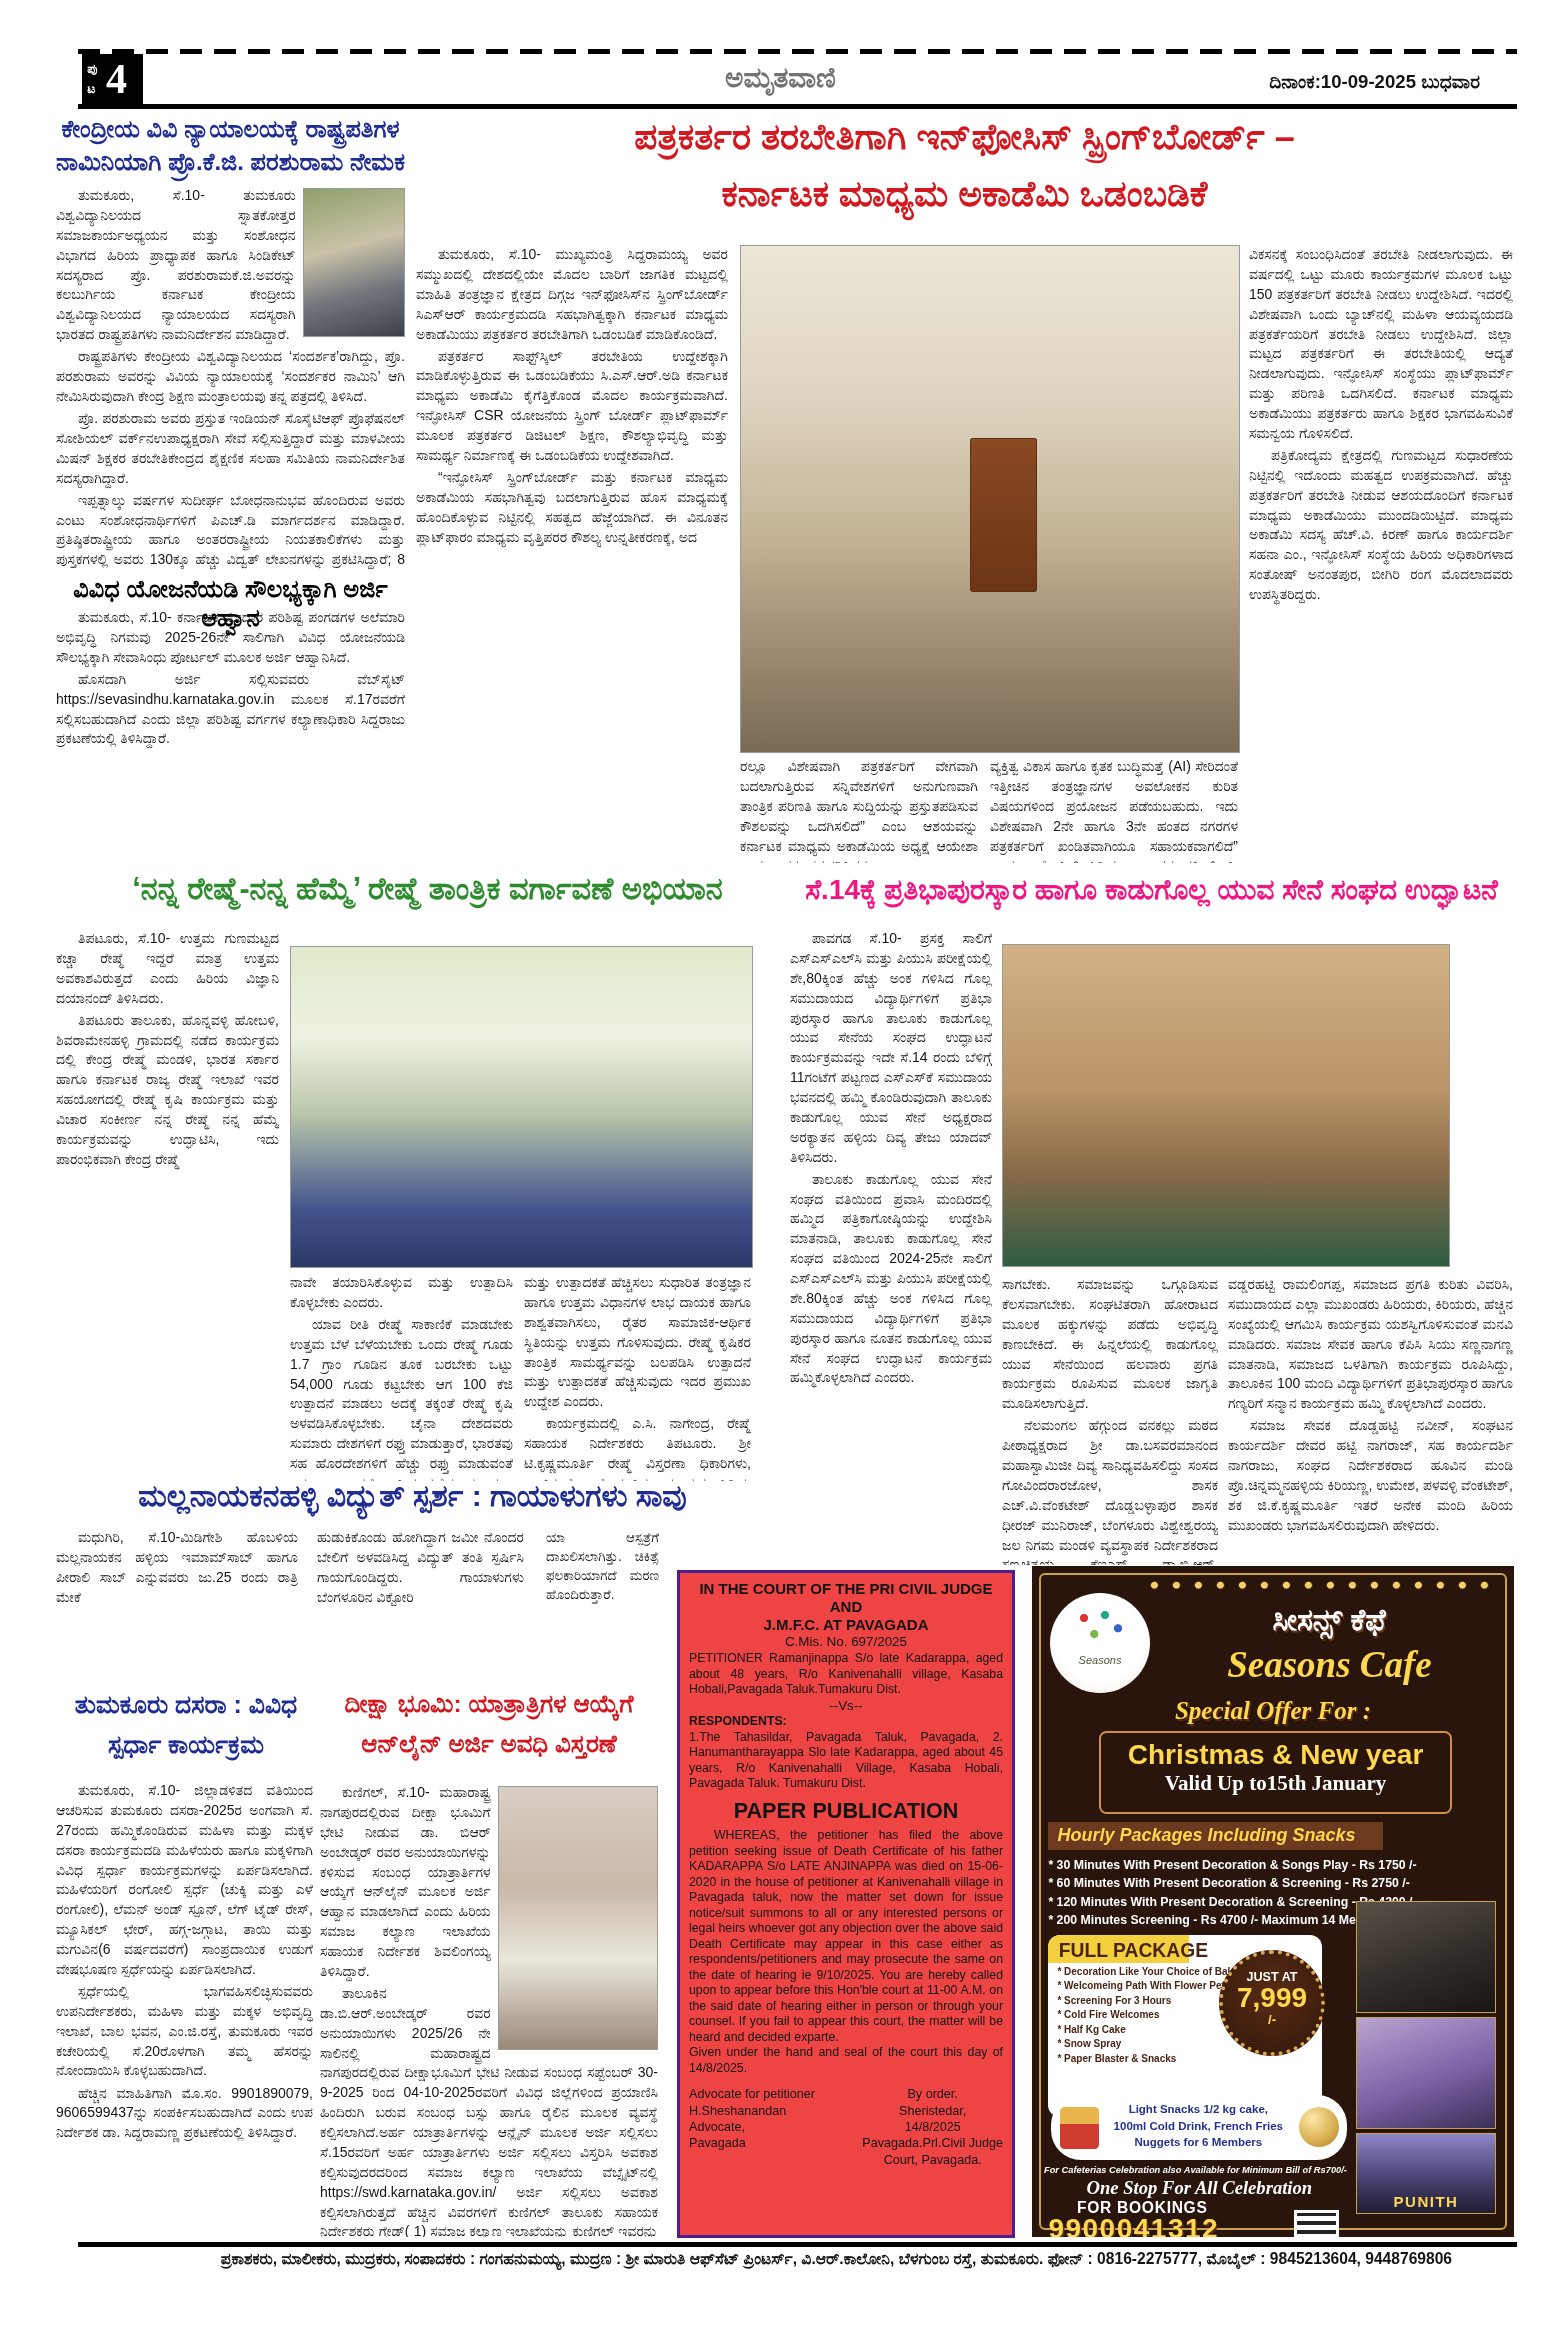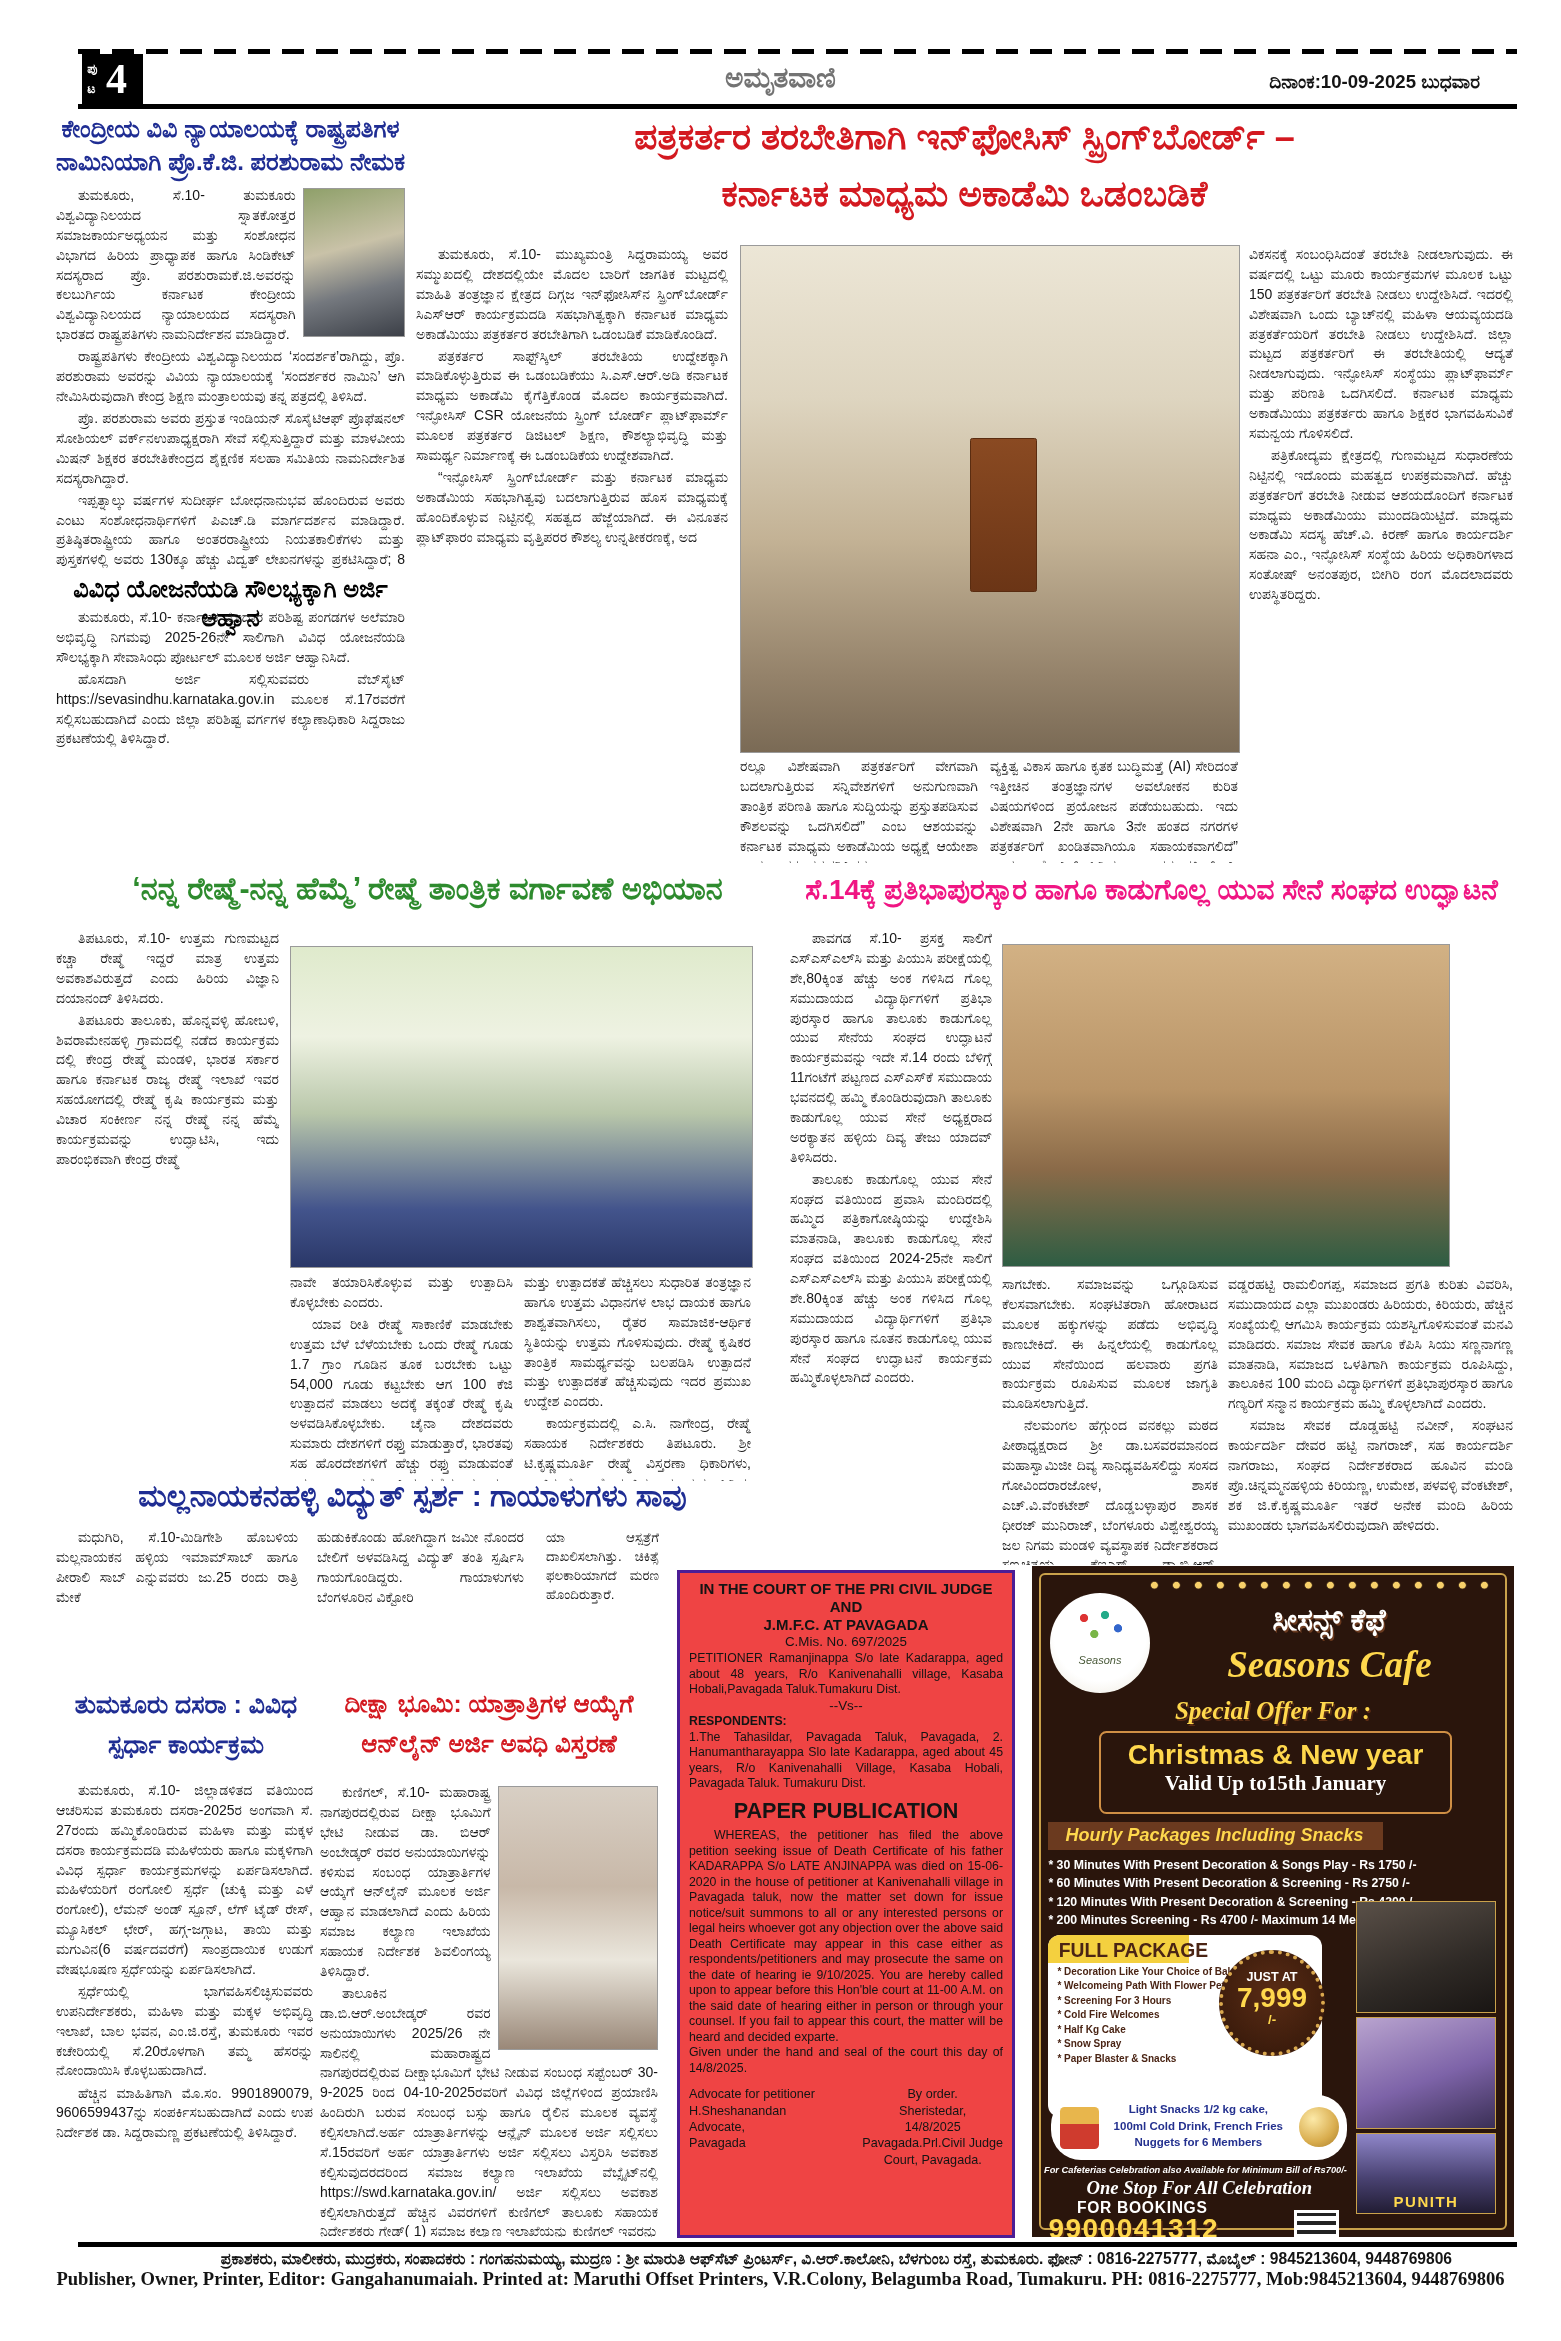--- a/index.html
+++ b/index.html
@@ -200,21 +200,21 @@
       <div style="position:absolute;left:25px;top:16.4px;width:49px;height:42px;background:radial-gradient(circle 4.5px at 9px 9px,#d33 0 3.7px,transparent 4.5px),radial-gradient(circle 4.5px at 30px 6px,#2a8 0 3.7px,transparent 4.5px),radial-gradient(circle 4.5px at 43px 19.3px,#36c 0 3.7px,transparent 4.5px),radial-gradient(circle 4.5px at 19.3px 25px,#7ab648 0 3.7px,transparent 4.5px);"></div>
       <div style="position:absolute;left:0;top:61px;width:100px;text-align:center;font-size:11px;color:#4a5a3a;font-style:italic;">Seasons</div>
     </div>
     <div class="abs adW" style="left:126px;top:37px;width:342px;text-align:center;font-size:30px;font-weight:bold;text-shadow:1.5px 1.5px 0 #6b3a1f;">ಸೀಸನ್ಸ್ ಕೆಫೆ</div>
     <div class="abs adY" style="left:123px;top:77px;width:349px;text-align:center;font-size:37px;font-weight:bold;font-family:'Liberation Serif',serif;font-style:italic;">Seasons Cafe</div>
     <div class="abs adY" style="left:0;top:131px;width:482px;text-align:center;font-size:25px;font-weight:bold;font-style:italic;font-family:'Liberation Serif',serif;text-shadow:1.5px 1.5px 0 #5a2c15;">Special Offer For :</div>
     <div class="abs" style="left:67px;top:165px;width:349px;height:79px;border:2.2px double #cf8f45;border-radius:7.4px;">
       <div class="adY" style="margin-top:6px;text-align:center;font-size:28px;font-weight:bold;">Christmas &amp; New year</div>
       <div class="adW" style="text-align:center;font-size:21px;font-weight:bold;font-family:'Liberation Serif',serif;">Valid Up to15th January</div>
     </div>
-    <div class="abs adY" style="left:16.4px;top:256px;width:335px;height:28px;background:#6b3a1f;font-size:18px;font-weight:bold;font-style:italic;padding:3px 0 0 17px;box-sizing:border-box;">Hourly Packages Including Snacks</div>
+    <div class="abs adY" style="left:16.4px;top:256px;width:335px;height:28px;background:#6b3a1f;font-size:18px;font-weight:bold;font-style:italic;padding:3px 0 0 9px;box-sizing:border-box;">Hourly Packages Including Snacks</div>
     <div class="abs adW" style="left:16.4px;top:290px;width:455px;font-size:12.3px;font-weight:bold;line-height:1.5;">
       <div>* 30 Minutes With Present Decoration &amp; Songs Play -  Rs 1750 /-</div>
       <div>* 60 Minutes With Present Decoration &amp; Screening -  Rs 2750 /-</div>
       <div>* 120 Minutes With Present Decoration &amp; Screening -  Rs 4200 /-</div>
       <div>* 200 Minutes  Screening -  Rs 4700 /- Maximum 14 Members</div>
     </div>
     <div class="abs fullpanel" style="left:16.4px;top:369px;width:274px;height:182px;">
       <div style="text-align:left;padding:4.5px 0 1.5px 10.4px;font-size:19.3px;font-weight:bold;color:#4a2414;background:linear-gradient(90deg,#f4d03f 0 141px,transparent 141px);border-radius:12px 12px 0 0;">FULL PACKAGE</div>
       <div style="padding:1.5px 7.4px 0 9px;font-size:10px;font-weight:bold;color:#4a2414;line-height:1.45;">
         <div>* Decoration Like Your Choice of Baloons</div>
@@ -248,16 +248,15 @@
     <div class="abs adW" style="left:12px;top:599px;width:312px;font-size:9.3px;font-weight:bold;font-style:italic;">For Cafeterias Celebration also Available for Minimum Bill of Rs700/-</div>
     <div class="abs adW" style="left:7.4px;top:611px;width:320px;text-align:center;font-size:18.6px;font-weight:bold;font-style:italic;font-family:'Liberation Serif',serif;">One Stop For All Celebration</div>
     <div class="abs adW" style="left:45px;top:633px;width:223px;font-size:15.6px;font-weight:bold;letter-spacing:0.7px;">FOR BOOKINGS</div>
     <div class="abs adY" style="left:16.4px;top:647px;width:245px;font-size:28px;font-weight:bold;letter-spacing:1.5px;text-shadow:1.5px 1.5px 0 #5a2c15;">9900041312</div>
     <div class="abs qr" style="left:262px;top:644px;width:39px;height:39px;"></div>
 
   </div>
 
   <div class="abs rule" style="left:78px;top:2242px;width:1439px;height:4.5px;"></div>
   <div class="abs" style="left:0;top:2250px;width:1452px;text-align:right;font-size:15.6px;font-weight:bold;">ಪ್ರಕಾಶಕರು, ಮಾಲೀಕರು, ಮುದ್ರಕರು, ಸಂಪಾದಕರು : ಗಂಗಹನುಮಯ್ಯ, ಮುದ್ರಣ : ಶ್ರೀ ಮಾರುತಿ ಆಫ್‌ಸೆಟ್ ಪ್ರಿಂಟರ್ಸ್, ವಿ.ಆರ್.ಕಾಲೋನಿ, ಬೆಳಗುಂಬ ರಸ್ತೆ, ತುಮಕೂರು. ಫೋನ್ : 0816-2275777,  ಮೊಬೈಲ್ : 9845213604, 9448769806</div>
-  <div class="abs" style="left:0;top:2268px;width:1561px;text-align:center;font-size:18.6px;font-weight:bold;font-family:'Liberation Serif',serif;">Publisher, Owner, Printer, Editor: Gangahanumaiah. Printed at: Maruthi Offset Printers, V.R.Colony, Belagumba Road, Tumakuru. PH: 0816-2275777,  Mob:9845213604, 9448769806</div>
 
 </div>
 
 
 </body></html>

